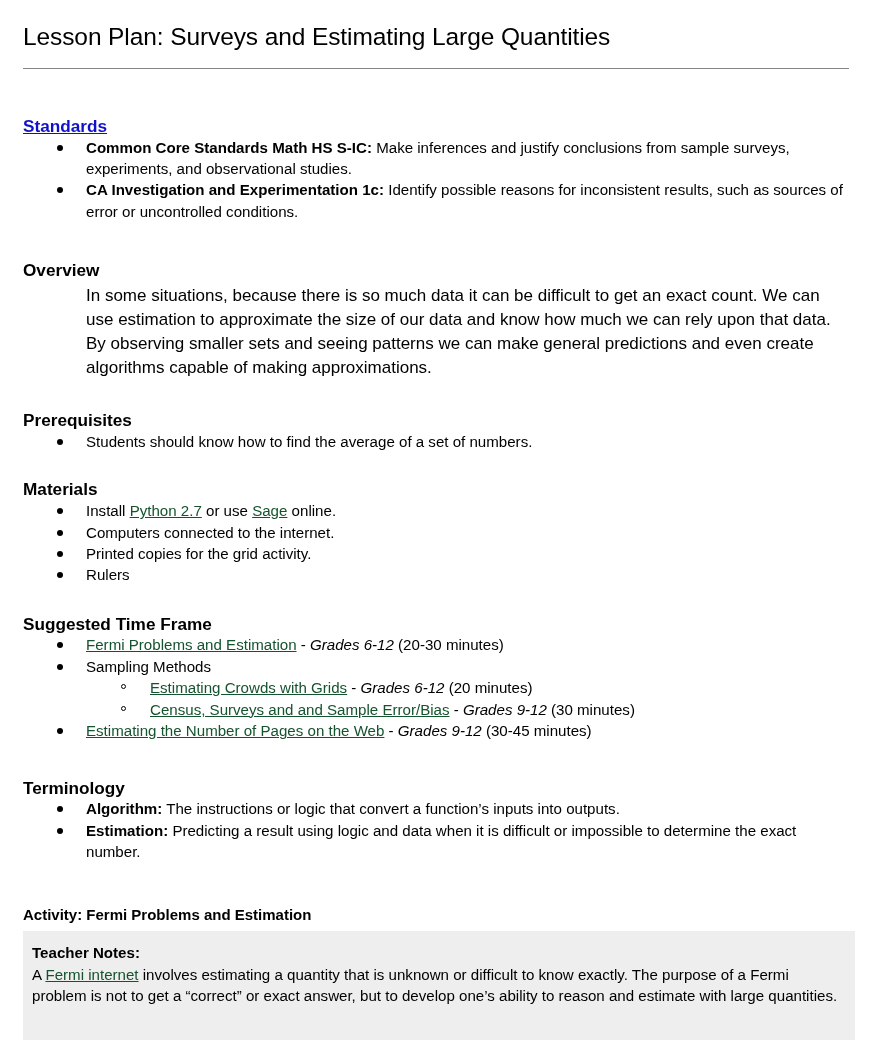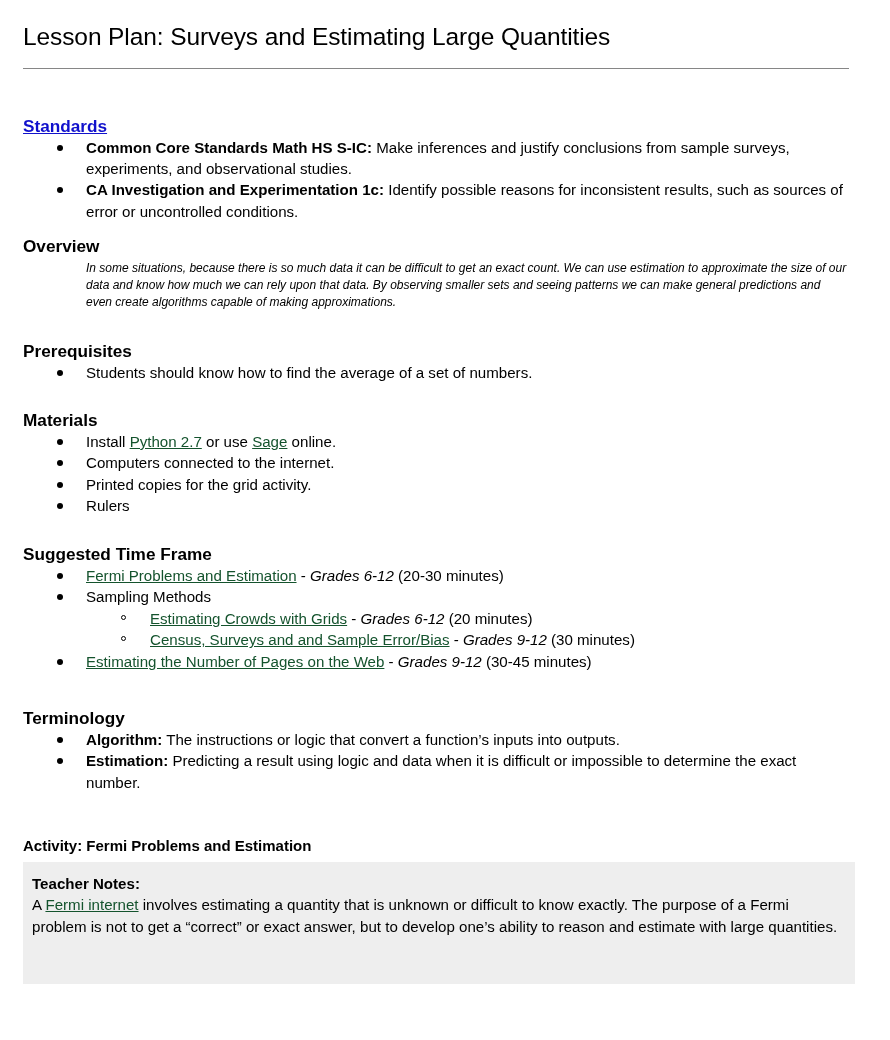--- a/index.html
+++ b/index.html
@@ -57,24 +57,23 @@
   }
   .section-head.link-head {
     color: #1111cc;
     text-decoration: underline;
     cursor: pointer;
     display: inline-block;
   }
 
   
   .body-text {
-    font-size: 12px;
-    line-height: 1.42;
-    margin: 0;
-    font-style: italic;
+    font-size: 17px;
+    line-height: 1.42;
+    margin: 0;
   }
   .para-indent {
     margin-left: 63px;
   }
 
   
   ul.lvl1 {
     margin: 0;
     padding: 0;
     list-style: none;
@@ -124,21 +123,21 @@
   i.grades { font-style: italic; }
 
   a.doclink {
     color: #14532d;
     text-decoration: underline;
     cursor: pointer;
   }
 
   
   .blk-standards { margin-top: 47px; }
-  .blk-overview  { margin-top: 14px; }
+  .blk-overview  { margin-top: 38px; }
   .blk-prereq    { margin-top: 30px; }
   .blk-materials { margin-top: 27px; }
   .blk-timeframe { margin-top: 28px; }
   .blk-terms     { margin-top: 36px; }
   .terms-list    { margin-top: 13px; }
   .blk-activity  { margin-top: 44px; }
   .head-gap      { margin-top: 3px; }
 
   
   .notes-box {

